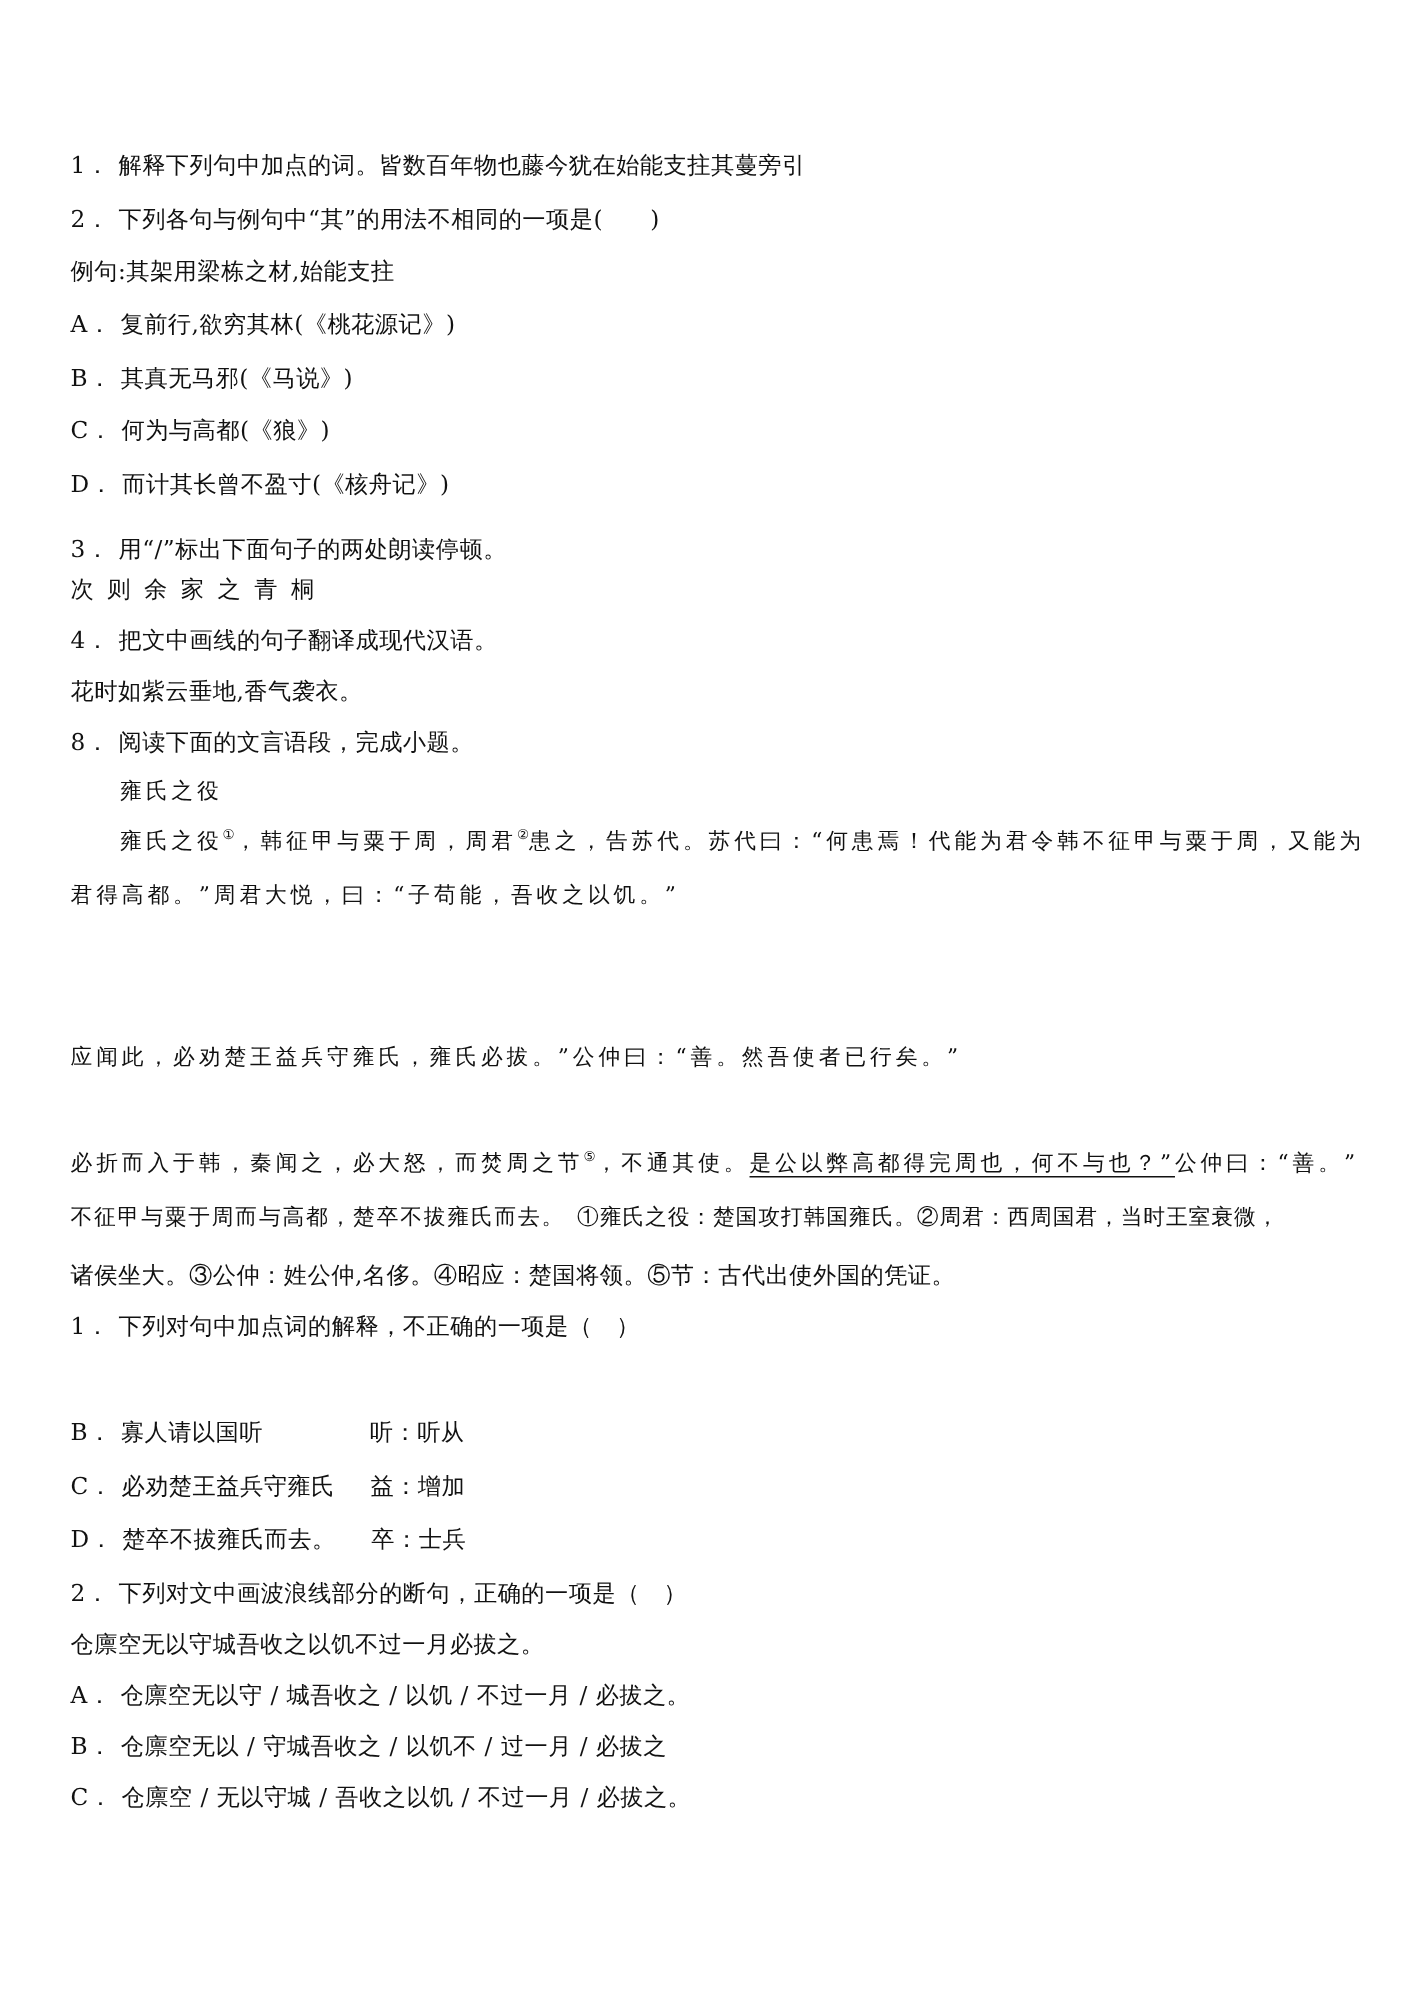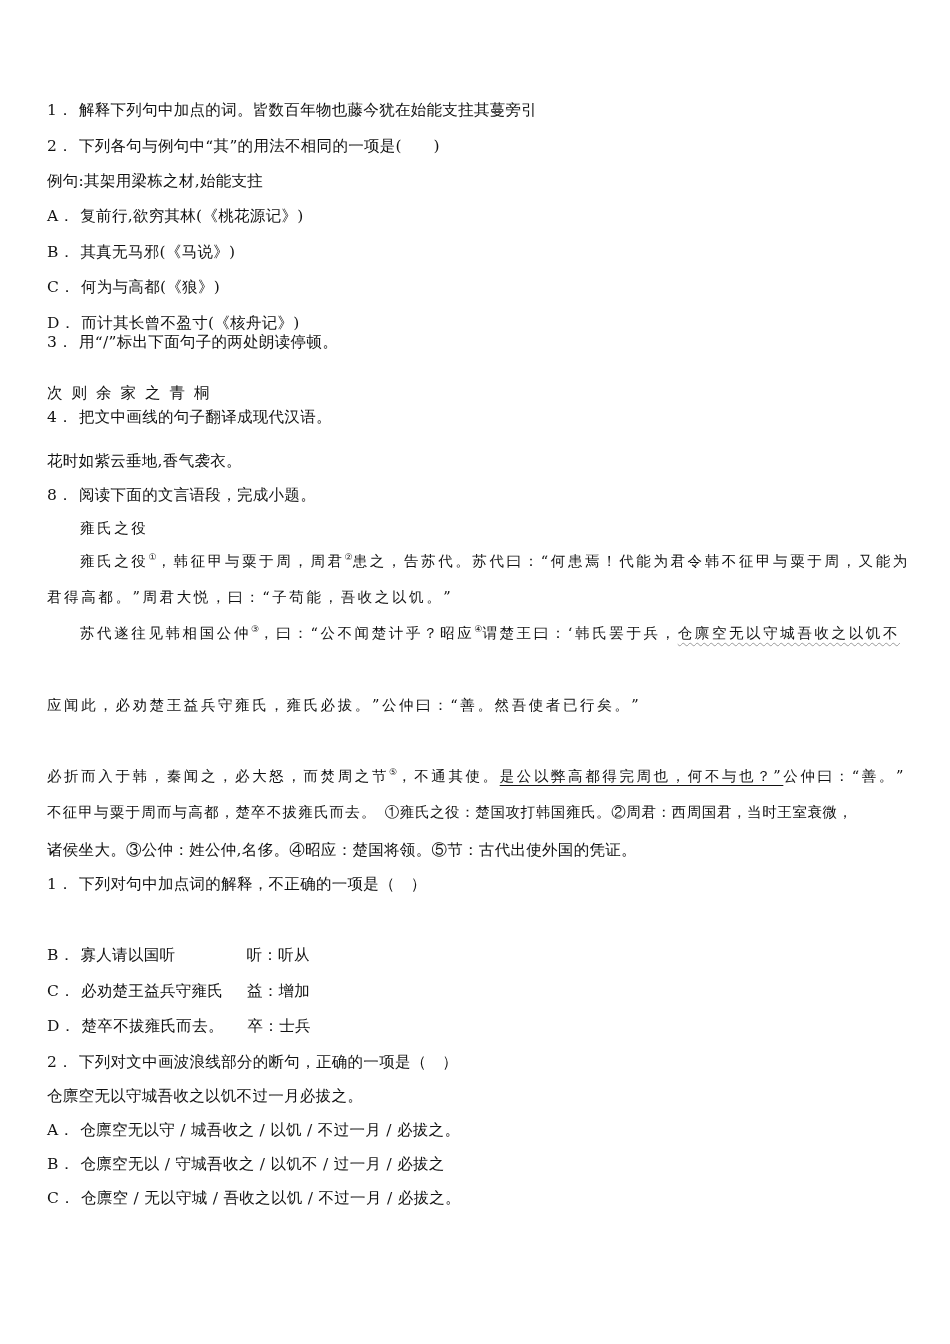--- a/index.html
+++ b/index.html
@@ -41,44 +41,41 @@
   <div class="line" style="top:242px">
     <span class="num">B．</span><span>其真无马邪(《马说》)</span>
   </div>
   <div class="line" style="top:277px">
     <span class="num">C．</span><span>何为与高都(《狼》)</span>
   </div>
   <div class="line" style="top:313px">
     <span class="num">D．</span><span>而计其长曾不盈寸(《核舟记》)</span>
   </div>
 
-  <div class="line" style="top:332px">
+  <div class="line" style="top:356px">
     <span class="num">3．</span><span>用“/”标出下面句子的两处朗读停顿。</span>
   </div>
   <div class="line spaced" style="top:383px">次则余家之青桐</div>
 
-  <div class="line" style="top:407px">
+  <div class="line" style="top:417px">
     <span class="num">4．</span><span>把文中画线的句子翻译成现代汉语。</span>
   </div>
   <div class="line" style="top:451px">花时如紫云垂地,香气袭衣。</div>
 
   <div class="line" style="top:485px">
     <span class="num">8．</span><span>阅读下面的文言语段，完成小题。</span>
   </div>
 
   <div class="line song indent" style="top:518px">雍氏之役</div>
 
   <div class="line song indent" style="top:551px">
     <span>雍氏之役</span><sup>①</sup><span>，韩征甲与粟于周，周君</span><sup>②</sup><span>患之，告苏代。苏代曰：“何患焉！代能为君令韩不征甲与粟于周，又能为</span>
   </div>
   <div class="line song" style="top:587px">君得高都。”周君大悦，曰：“子苟能，吾收之以饥。”</div>
 
-  <div class="line song indent" style="top:623px">
-    <span>苏代遂往见韩相国公仲</span><sup>③</sup><span>，曰：“公不闻楚计乎？昭应</span><sup>④</sup><span>谓楚王曰：‘韩氏罢于兵，</span><span class="wavy">仓廪空无以守城吾收之以饥不</span>
-  </div>
   <div class="line song" style="top:695px">应闻此，必劝楚王益兵守雍氏，雍氏必拔。”公仲曰：“善。然吾使者已行矣。”</div>
   <div class="line song" style="top:766px">
     <span>必折而入于韩，秦闻之，必大怒，而焚周之节</span><sup>⑤</sup><span>，不通其使。</span><span class="uline">是公以弊高都得完周也，何不与也？”</span><span>公仲曰：“善。”</span>
   </div>
   <div class="line song" style="top:802px; letter-spacing:1.2px">
     <span>不征甲与粟于周而与高都，楚卒不拔雍氏而去。</span><span style="letter-spacing:0.6px; margin-left:8px">①雍氏之役：楚国攻打韩国雍氏。②周君：西周国君，当时王室衰微，</span>
   </div>
   <div class="line" style="top:840px">诸侯坐大。③公仲：姓公仲,名侈。④昭应：楚国将领。⑤节：古代出使外国的凭证。</div>
 
   <div class="line" style="top:874px">

